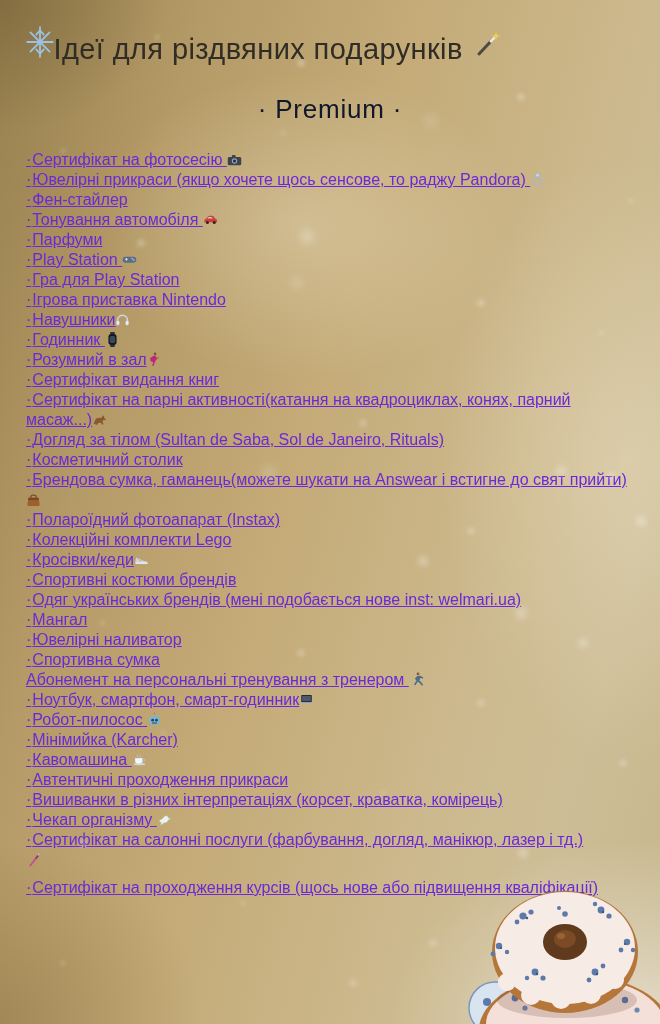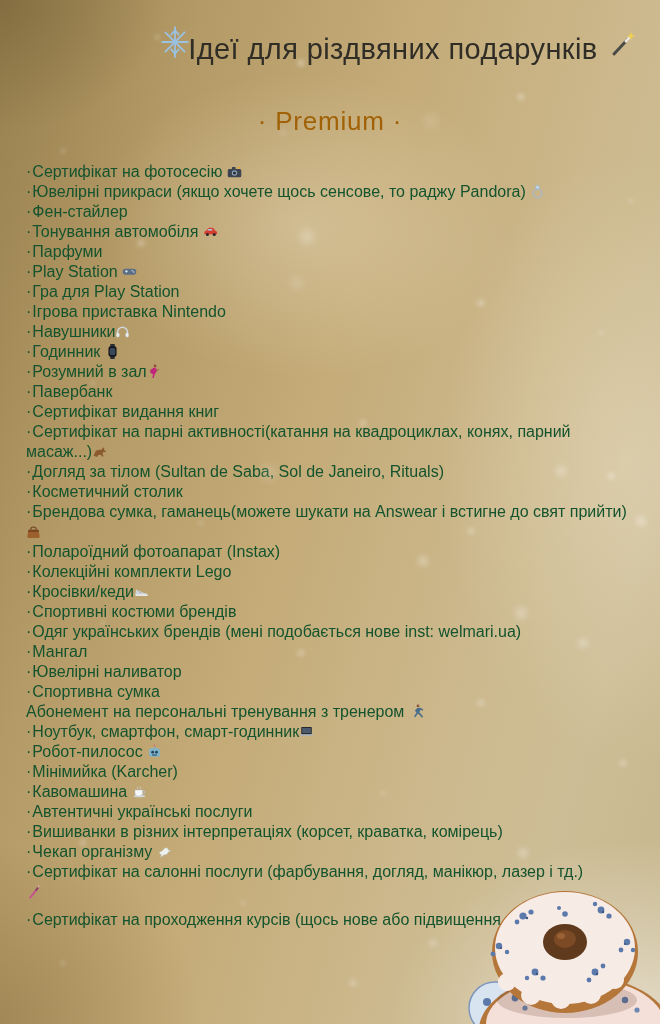--- a/index.html
+++ b/index.html
@@ -28,27 +28,27 @@
       470px 530px 5px 2px rgba(255,255,255,.35), 102px 622px 4px 1px rgba(255,255,255,.30),
       300px 652px 5px 2px rgba(255,255,255,.35), 582px 642px 6px 3px rgba(255,255,255,.40),
       520px 612px 7px 4px rgba(255,255,255,.35), 480px 702px 5px 2px rgba(255,255,255,.38),
       162px 732px 4px 1px rgba(255,255,255,.30), 622px 762px 5px 2px rgba(255,255,255,.38),
       382px 792px 4px 1px rgba(255,255,255,.30), 82px 842px 5px 2px rgba(255,255,255,.35),
       522px 852px 6px 3px rgba(255,255,255,.40), 242px 902px 4px 1px rgba(255,255,255,.32),
       432px 942px 5px 2px rgba(255,255,255,.35), 62px 962px 4px 1px rgba(255,255,255,.30),
       352px 982px 5px 2px rgba(255,255,255,.35), 268px 472px 10px 6px rgba(255,255,255,.18),
       430px 120px 8px 5px rgba(255,255,255,.15);
   }
-  .title-row{margin:26px 24px 0 24px;text-align:right;white-space:nowrap;color:#2f2d26;}
+  .title-row{margin:26px 24px 0 24px;text-align:left;white-space:nowrap;color:#2f2d26;}
   .t-text{font-size:29px;letter-spacing:.4px;vertical-align:middle;}
   .t-icon{display:inline-block;vertical-align:middle;}
   .t-icon.left{margin-right:-7px;margin-bottom:10px;}
   .t-icon.right{margin-left:8px;margin-bottom:4px;}
-  .premium{margin-top:34px;text-align:center;font-size:26px;letter-spacing:.8px;color:#a16207;}
-  .list{margin-top:25px;padding:0 26px 0 26px;font-size:16px;line-height:20px;color:#14532d;}
+  .premium{margin-top:22px;text-align:center;font-size:26px;letter-spacing:.8px;color:#0f172a;}
+  .list{margin-top:25px;padding:0 26px 0 26px;font-size:16px;line-height:20px;color:#6d28d9;text-decoration:underline;}
   .item{}
   .item.gap{margin-top:8px;}
   .bullet{margin-right:1px;}
   .icon{display:inline-block;}
   .icon svg{width:15px;height:15px;vertical-align:-2px;}
   .icon.nl{display:block;height:20px;}
   .donuts{position:absolute;left:455px;top:880px;width:205px;height:144px;pointer-events:none;}
 </style>
 </head>
 <body>
@@ -119,21 +119,20 @@
           <rect x="4" y="15.6" width="6" height="4.4" fill="#2b2f36"></rect>
           <rect x="1.6" y="3" width="10.8" height="14" rx="3" fill="#15171c"></rect>
           <rect x="3.3" y="5.2" width="7.4" height="9.6" rx="2" fill="#3b4a5a"></rect>
         </svg></span></div>
     <div class="item"><span class="bullet">·</span><span class="txt">Розумний в зал</span><span class="icon"><svg viewBox="0 0 14 20">
           <circle cx="7.8" cy="2.5" r="1.8" fill="#8d4b38"></circle>
           <path d="M9.4 9.6 l3.2-2.6" stroke="#8d4b38" stroke-width="1.2" fill="none"></path>
           <path d="M3.2 6.6 l-2.2 2.8" stroke="#8d4b38" stroke-width="1.2" fill="none"></path>
           <path d="M7.6 4.8 q3 1.6 2.2 5 l-2.4 4 -1.6 5 h-1.8 l1.2-5 -2.2-1 q-2.8-1.6-.8-4.6 l2.4-2.6z" fill="#c2257e"></path>
         </svg></span></div>
-    <div class="item"><span class="bullet">·</span><span class="txt">Павербанк</span></div>
     <div class="item"><span class="bullet">·</span><span class="txt">Сертифікат видання книг</span></div>
     <div class="item"><span class="bullet">·</span><span class="txt">Сертифікат на парні активності(катання на квадроциклах, конях, парний масаж...)</span><span class="icon"><svg viewBox="0 0 22 16">
           <path d="M2.4 14.4 l2.2-5.2 q.6-3 3.6-3.4 l5.8-.5 2.4-3.1 1.6.6 -.5 3 3 1.4 -1 2 -3-.5 -1.1 3 1.6 3 -2 .9 -2-3 -3.8.5 -1.6 3.1z" fill="#8a5a2e"></path>
         </svg></span></div>
     <div class="item"><span class="bullet">·</span><span class="txt">Догляд за тілом (Sultan de Saba, Sol de Janeiro, Rituals)</span></div>
     <div class="item"><span class="bullet">·</span><span class="txt">Косметичний столик</span></div>
     <div class="item"><span class="bullet">·</span><span class="txt">Брендова сумка, гаманець(можете шукати на Answear і встигне до свят прийти)</span><span class="icon"><svg viewBox="0 0 18 16">
           <path d="M5.6 6 a3.4 3.4 0 0 1 6.8 0" fill="none" stroke="#6e4323" stroke-width="1.4"></path>
           <path d="M3 6 h12 l1.4 8 q.3 1.7-1.6 1.7 h-11.6 q-1.9 0-1.6-1.7z" fill="#9c5f2e"></path>
           <path d="M3 6 h12 l.4 2.5 h-12.8z" fill="#7a4722"></path>
@@ -167,21 +166,21 @@
           <circle cx="11.4" cy="9.8" r="1.7" fill="#25455c"></circle>
           <rect x="6" y="12.6" width="6" height="1.2" rx=".6" fill="#25455c"></rect>
         </svg></span></div>
     <div class="item"><span class="bullet">·</span><span class="txt">Мінімийка (Karcher)</span></div>
     <div class="item"><span class="bullet">·</span><span class="txt">Кавомашина </span><span class="icon"><svg viewBox="0 0 20 16">
           <ellipse cx="10" cy="14.2" rx="8" ry="1.6" fill="#cfd6dd"></ellipse>
           <path d="M4 6 h10 v4.4 a4 4 0 0 1-4 3.6 h-2 a4 4 0 0 1-4-3.6z" fill="#f4f6f8" stroke="#b9c2cb" stroke-width=".6"></path>
           <path d="M14 7 q3-.5 3 2 t-3.4 2.2" fill="none" stroke="#b9c2cb" stroke-width="1.2"></path>
           <path d="M7 1.4 q1 1.6 0 3.2 M10.6 1.4 q1 1.6 0 3.2" stroke="#c8cfd6" stroke-width="1" fill="none"></path>
         </svg></span></div>
-    <div class="item"><span class="bullet">·</span><span class="txt">Автентичні українські послуги</span></div>
+    <div class="item"><span class="bullet">·</span><span class="txt">Автентичні проходження прикраси</span></div>
     <div class="item"><span class="bullet">·</span><span class="txt">Вишиванки в різних інтерпретаціях (корсет, краватка, комірець)</span></div>
     <div class="item"><span class="bullet">·</span><span class="txt">Чекап організму </span><span class="icon"><svg viewBox="0 0 20 16">
           <path d="M3 9 q4-1 6-4 q1-2 3-2 q3 0 3 3 l3.4 1 -3.4 1.6 q-1 4-6 4 l-4 3 .6-3.6 q-2-.5-2.6-3z" fill="#eef2ee" stroke="#b9c4bd" stroke-width=".6"></path>
         </svg></span></div>
     <div class="item"><span class="bullet">·</span><span class="txt">Сертифікат на салонні послуги (фарбування, догляд, манікюр, лазер і тд.)</span><span class="icon nl"><svg viewBox="0 0 16 18">
           <path d="M2.6 16.4 l7.2-9.2 1.8 1.4 -7.2 9.2z" fill="#c84f93"></path>
           <path d="M9.8 7.2 l2.8-3.6 1.8 1.4 -2.8 3.6z" fill="#8c3b6b"></path>
           <path d="M12.8 3.2 l1.5-1.9 1 .8 -1.6 1.8z" fill="#e7a8cd"></path>
         </svg></span></div>
     <div class="item gap"><span class="bullet">·</span><span class="txt">Сертифікат на проходження курсів (щось нове або підвищення кваліфікації)</span></div>

